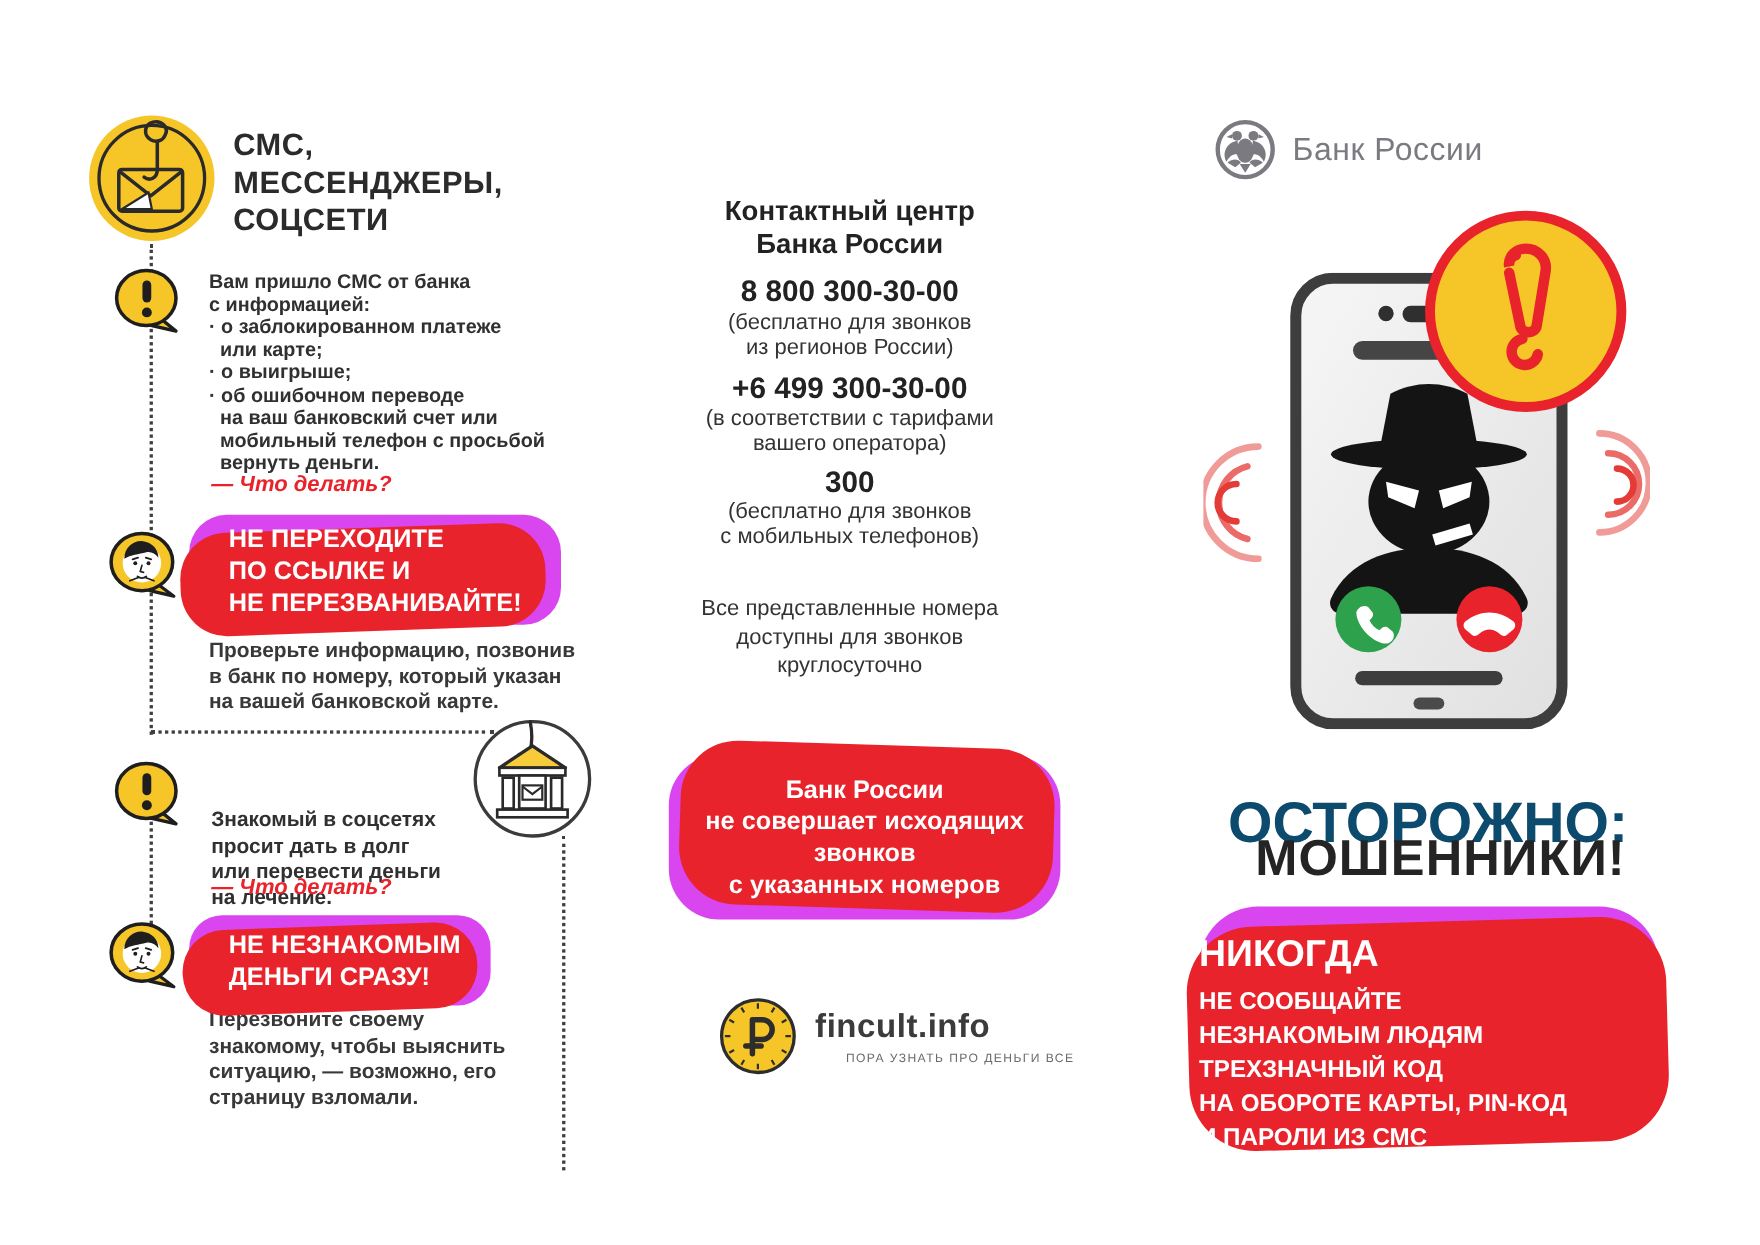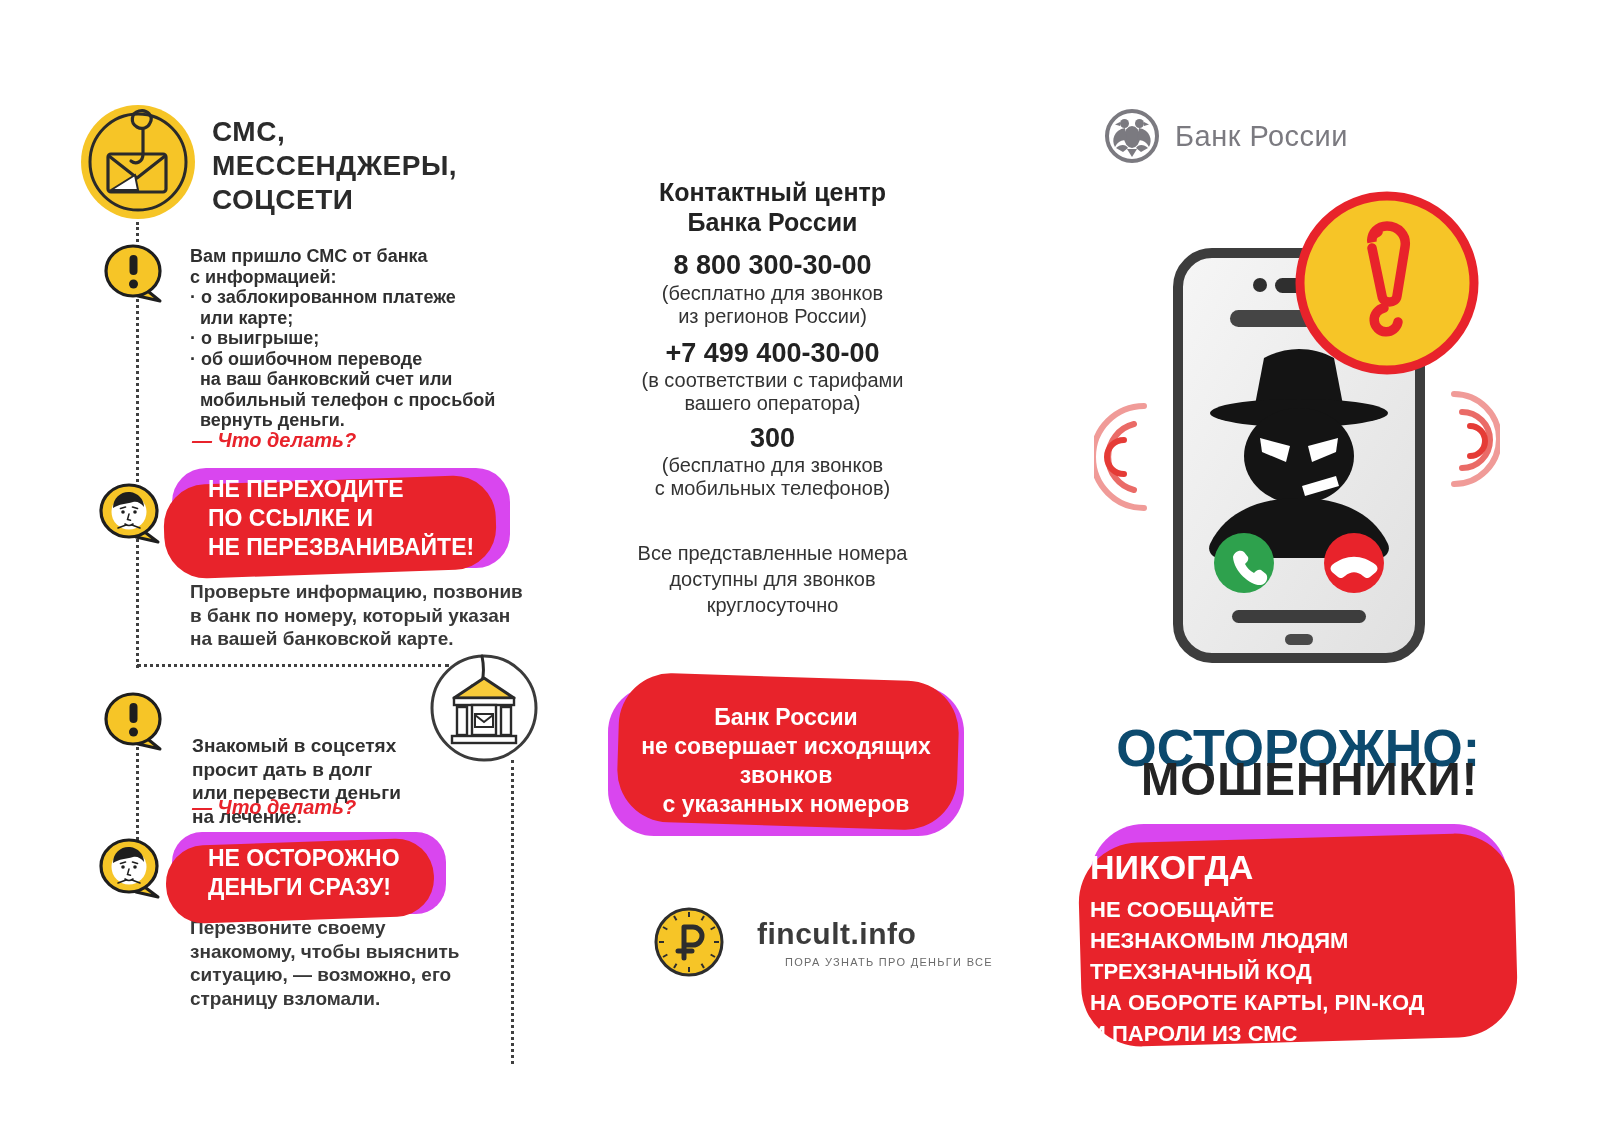--- a/index.html
+++ b/index.html
@@ -36,21 +36,21 @@
   #m-title{top:162px;font-size:25px;line-height:30px;font-weight:bold;color:#222;margin-top:15px;}
   .m-number{font-size:27px;font-weight:bold;color:#222;}
   .m-note{font-size:20px;line-height:23px;color:#333;}
   #m-n1{top:250px;} #m-note1{top:282px;}
   #m-n2{top:338px;} #m-note2{top:369px;}
   #m-n3{top:423px;} #m-note3{top:454px;}
   #m-avail{top:540px;font-size:20px;line-height:26px;color:#333;}
   #blob-mid{left:608px;top:686px;width:356px;height:150px;border-radius:46px;display:flex;flex-direction:column;
             justify-content:center;text-align:center;font-size:23px;line-height:29px;}
   #blob-mid::before{left:10px;top:-9px;right:6px;bottom:10px;border-radius:52px;transform:rotate(1.8deg);}
-  #fincult{left:653px;top:906px;display:flex;align-items:center;gap:32px;justify-content:flex-end;}
+  #fincult{left:653px;top:906px;display:flex;align-items:center;gap:16px;justify-content:flex-end;}
   #fincult-name{font-size:30px;font-weight:600;color:#3b3b3b;letter-spacing:.5px;}
   #fincult-tag{font-size:11px;color:#6b6b6b;letter-spacing:1.3px;margin-top:5px;font-weight:400;margin-left:28px;}
 
   
   #cbr-logo{left:1104px;top:108px;display:flex;align-items:center;gap:15px;}
   #cbr-text{font-size:29px;color:#7b7a80;letter-spacing:.5px;}
   #caution-red{left:1080px;top:698px;width:400px;text-align:right;font-size:52px;font-weight:bold;color:#0c4a6e;letter-spacing:0;margin-top:20px;}
   #caution-black{left:1080px;top:752px;width:398px;text-align:right;font-size:46px;font-weight:bold;color:#242424;letter-spacing:1px;}
   #blob-right{left:1090px;top:824px;width:418px;height:212px;border-radius:54px;padding-top:24px;}
   #blob-right::before{left:-10px;top:14px;right:-8px;bottom:-6px;border-radius:60px;transform:rotate(-1.6deg);}
@@ -143,21 +143,21 @@
     <circle cx="31.5" cy="42" r="4.5" fill="#1e1e1e"></circle>
   </svg>
 
   <div class="abs ml" id="s2-text">Знакомый в соцсетях
 просит дать в долг
 или перевести деньги
 на лечение.</div>
   <div class="abs question" id="s2-q">— Что делать?</div>
 
   <div class="blob ml" id="badge2">
-    <span>НЕ ОСТОРОЖНО
+    <span>НЕ НЕЗНАКОМЫМ
 ДЕНЬГИ СРАЗУ!</span>
   </div>
 
   <svg class="icon" style="left:96px;top:835px;" width="70" height="70" viewBox="0 0 70 70">
     <polygon points="46,50 62,62 40,57" fill="#F6C527" stroke="#1e1e1e" stroke-width="3" stroke-linejoin="round"></polygon>
     <ellipse cx="33" cy="31" rx="28" ry="26" fill="#F6C527" stroke="#1e1e1e" stroke-width="3.2"></ellipse>
     <circle cx="33" cy="32" r="17.5" fill="#ffffff"></circle>
     <path d="M17,28 c0,-11 9,-17 17,-16 c8,1 14,7 14,15 c-3,-4 -7,-6 -11,-5 c-7,2 -14,2 -20,6 z" fill="#1e1e1e"></path>
     <circle cx="27" cy="32" r="1.8" fill="#1e1e1e"></circle>
     <circle cx="39" cy="32" r="1.8" fill="#1e1e1e"></circle>
@@ -172,21 +172,21 @@
 ситуацию, — возможно, его
 страницу взломали.</div>
 
   <div class="abs mid ml" id="m-title">Контактный центр
 Банка России</div>
 
   <div class="abs mid m-number" id="m-n1">8 800 300-30-00</div>
   <div class="abs mid m-note ml" id="m-note1">(бесплатно для звонков
 из регионов России)</div>
 
-  <div class="abs mid m-number" id="m-n2">+7 499 400-30-00</div>
+  <div class="abs mid m-number" id="m-n2">+6 499 300-30-00</div>
   <div class="abs mid m-note ml" id="m-note2">(в соответствии с тарифами
 вашего оператора)</div>
 
   <div class="abs mid m-number" id="m-n3">300</div>
   <div class="abs mid m-note ml" id="m-note3">(бесплатно для звонков
 с мобильных телефонов)</div>
 
   <div class="abs mid ml" id="m-avail">Все представленные номера
 доступны для звонков
 круглосуточно</div>

